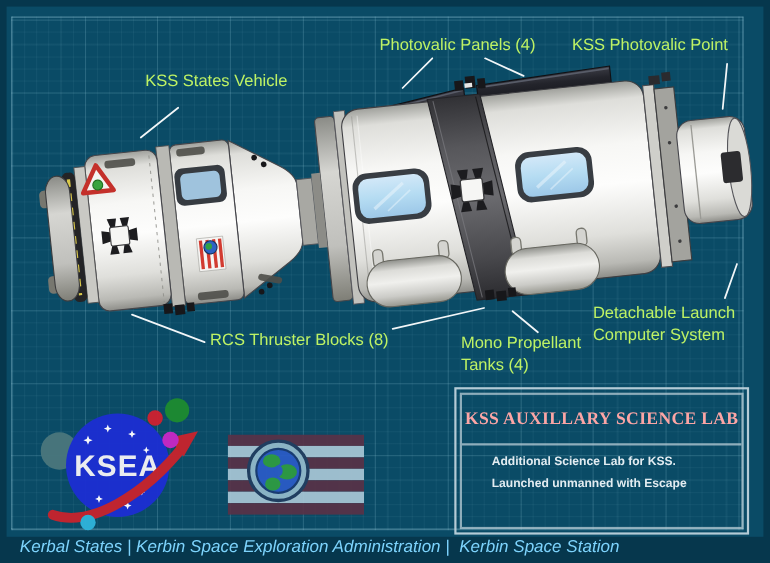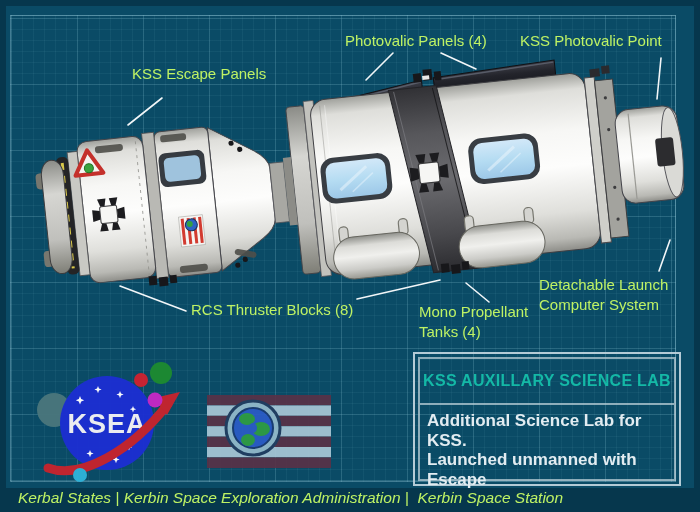--- a/index.html
+++ b/index.html
@@ -13,24 +13,24 @@
       repeating-linear-gradient(0deg,  rgba(160,215,230,.16) 0 1px, transparent 1px 66px),
       repeating-linear-gradient(90deg, rgba(160,215,230,.06) 0 1px, transparent 1px 11px),
       repeating-linear-gradient(0deg,  rgba(160,215,230,.06) 0 1px, transparent 1px 11px);}
   #diagram-svg{position:absolute;left:0;top:0;}
   .label{position:absolute;color:#bef264;font-size:15px;line-height:20px;white-space:nowrap;}
   #info-box{position:absolute;left:413px;top:352px;width:268px;height:134px;
     border:2px solid rgba(190,210,220,.95);box-sizing:border-box;}
   #info-box-inner{position:absolute;left:3px;top:3px;right:3px;bottom:3px;
     border:2px solid rgba(185,205,215,.75);}
   #info-title{height:44px;display:flex;align-items:center;justify-content:center;
-    color:#14b8a6;font-size:16px;font-weight:bold;letter-spacing:.3px;
-    border-bottom:2px solid rgba(185,205,215,.75);}
-  #info-body{padding:6px 9px 0 7px;color:#e2ecf1;font-size:17px;font-weight:bold;line-height:19.5px;}
-  #footer{position:absolute;left:18px;top:489px;color:#bef264;font-size:15.5px;
+    color:#fca5a5;font-size:16px;font-weight:bold;letter-spacing:.3px;
+    border-bottom:2px solid rgba(185,205,215,.75);font-family:Liberation Serif, serif;}
+  #info-body{padding:6px 9px 0 27px;color:#e2ecf1;font-size:11px;font-weight:bold;line-height:19.5px;}
+  #footer{position:absolute;left:18px;top:489px;color:#7dd3fc;font-size:15.5px;
     font-style:italic;white-space:pre;}
   .logo{position:absolute;}
 </style>
 </head>
 <body>
 
 <div id="page">
   <div id="canvas"></div>
   <div id="grid-panel"></div>
 
@@ -218,21 +218,21 @@
       <line x1="393" y1="53" x2="366" y2="80"></line>
       <line x1="441" y1="53" x2="476" y2="69"></line>
       <line x1="661" y1="58" x2="657" y2="99"></line>
       <line x1="120" y1="286" x2="186" y2="311"></line>
       <line x1="357" y1="299" x2="440" y2="280"></line>
       <line x1="466" y1="283" x2="489" y2="302"></line>
       <line x1="670" y1="240" x2="659" y2="271"></line>
     </g>
   </svg>
 
-  <div class="label" style="left:132px;top:64px">KSS Escape Panels</div>
+  <div class="label" style="left:132px;top:64px">KSS States Vehicle</div>
   <div class="label" style="left:345px;top:31px">Photovalic Panels (4)</div>
   <div class="label" style="left:520px;top:31px">KSS Photovalic Point</div>
   <div class="label" style="left:191px;top:300px">RCS Thruster Blocks (8)</div>
   <div class="label" style="left:419px;top:302px">
     <div>Mono Propellant</div>
     <div>Tanks (4)</div>
   </div>
   <div class="label" style="left:539px;top:275px">
     <div>Detachable Launch</div>
     <div>Computer System</div>

